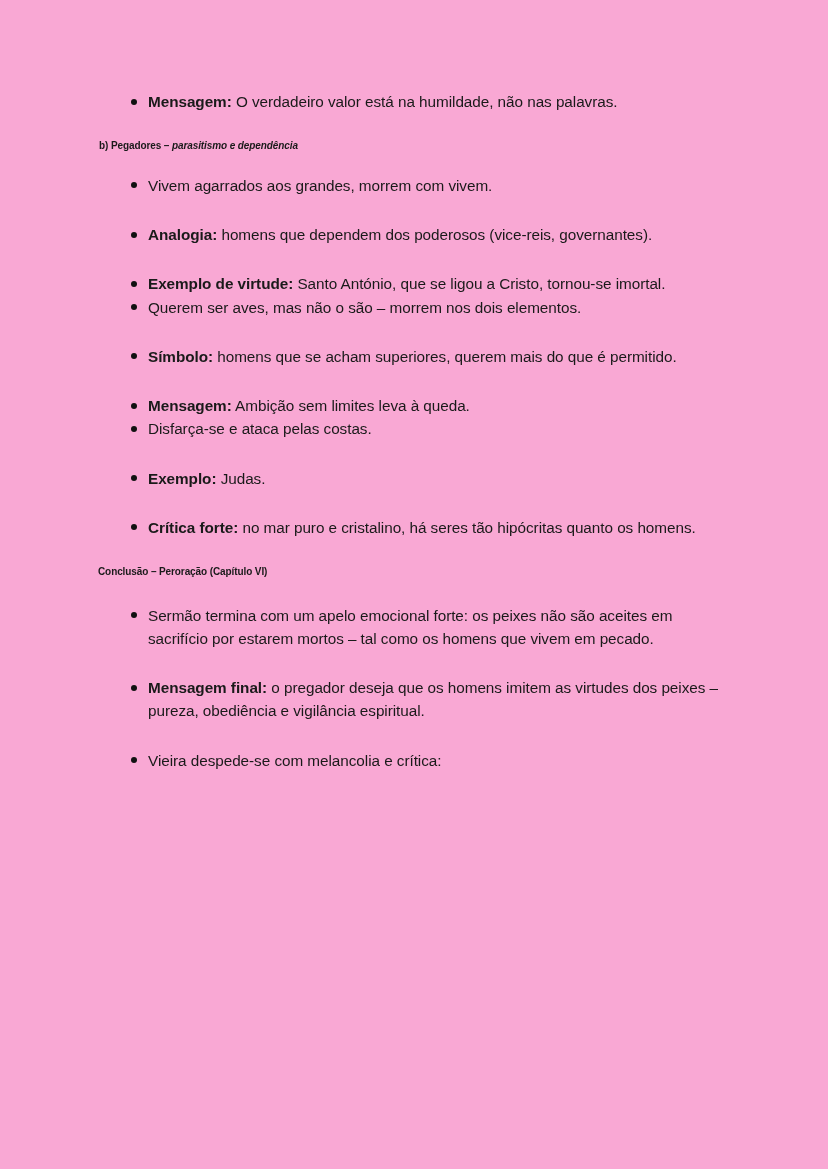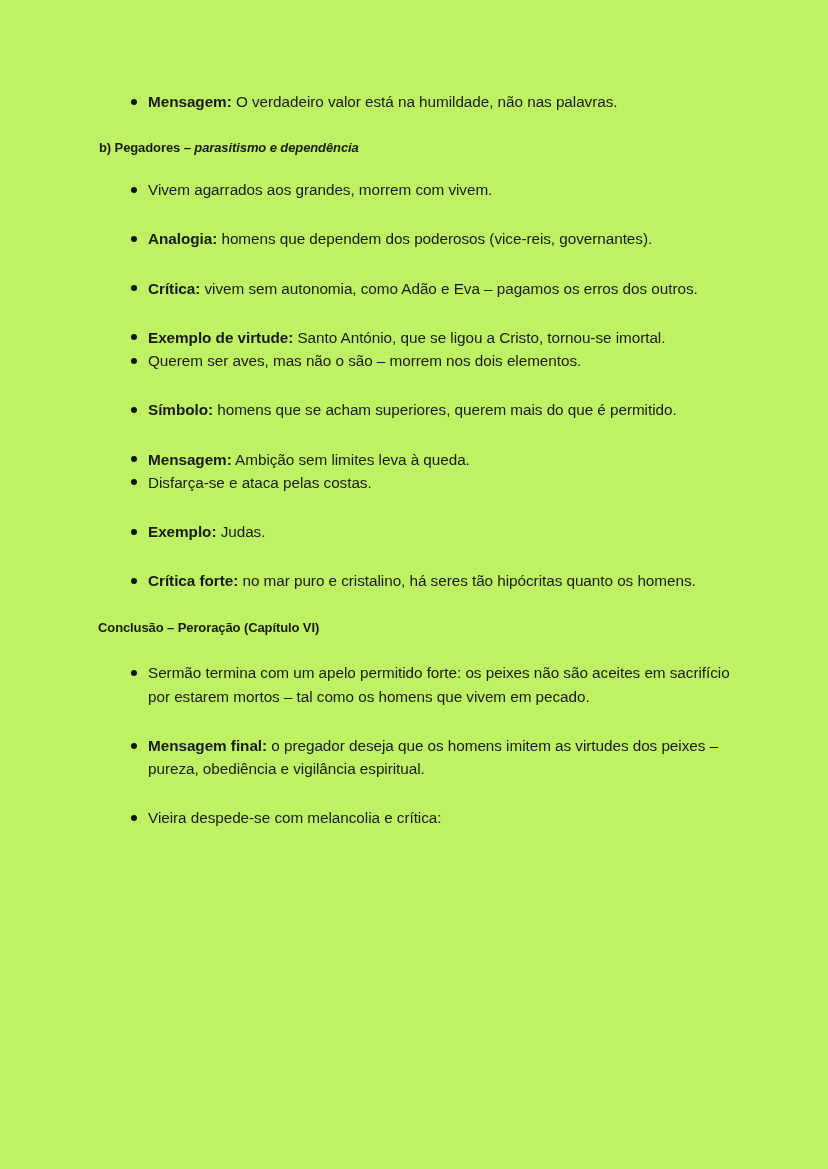--- a/index.html
+++ b/index.html
@@ -16,34 +16,34 @@
     color: #1a1a1a;
     -webkit-font-smoothing: antialiased;
   }
 
   .page {
     position: absolute;
     top: 0;
     left: 0;
     width: 828px;
     height: 1169px;
-    background: #bef264;
+    background: #f9a8d4;
     overflow: hidden;
   }
 
   .content {
     position: absolute;
     left: 99px;
     top: 90px;
     width: 632px;
   }
 
   
   .section-heading {
-    font-size: 13px;
+    font-size: 10px;
     font-weight: bold;
     line-height: 1.45;
     letter-spacing: -0.1px;
     margin: 0;
     padding: 0;
     white-space: nowrap;
   }
   .section-heading .lead {
     font-style: normal;
   }
@@ -118,23 +118,20 @@
       <p class="section-heading"><span class="lead">b) Pegadores – </span><span class="sub">parasitismo e dependência</span></p>
     </div>
     <ul class="bullets group">
       <li>
         <span class="dot"></span><span class="lbl"></span><span class="txt">Vivem agarrados aos grandes, morrem com vivem.</span>
       </li>
       <li>
         <span class="dot"></span><span class="lbl">Analogia:</span><span class="txt"> homens que dependem dos poderosos (vice-reis, governantes).</span>
       </li>
       <li>
-        <span class="dot"></span><span class="lbl">Crítica:</span><span class="txt"> vivem sem autonomia, como Adão e Eva – pagamos os erros dos outros.</span>
-      </li>
-      <li>
         <span class="dot"></span><span class="lbl">Exemplo de virtude:</span><span class="txt"> Santo António, que se ligou a Cristo, tornou-se imortal.</span>
       </li>
     </ul>
 
     <ul class="bullets group">
       <li>
         <span class="dot"></span><span class="lbl"></span><span class="txt">Querem ser aves, mas não o são – morrem nos dois elementos.</span>
       </li>
       <li>
         <span class="dot"></span><span class="lbl">Símbolo:</span><span class="txt"> homens que se acham superiores, querem mais do que é permitido.</span>
@@ -154,21 +151,21 @@
       <li>
         <span class="dot"></span><span class="lbl">Crítica forte:</span><span class="txt"> no mar puro e cristalino, há seres tão hipócritas quanto os homens.</span>
       </li>
     </ul>
 
     <div class="block-heading conclusion">
       <p class="section-heading"><span class="lead">Conclusão – Peroração (Capítulo VI)</span></p>
     </div>
     <ul class="bullets group wide">
       <li>
-        <span class="dot"></span><span class="lbl"></span><span class="txt">Sermão termina com um apelo permitido forte: os peixes não são aceites em sacrifício por estarem mortos – tal como os homens que vivem em pecado.</span>
+        <span class="dot"></span><span class="lbl"></span><span class="txt">Sermão termina com um apelo emocional forte: os peixes não são aceites em sacrifício por estarem mortos – tal como os homens que vivem em pecado.</span>
       </li>
       <li>
         <span class="dot"></span><span class="lbl">Mensagem final:</span><span class="txt"> o pregador deseja que os homens imitem as virtudes dos peixes – pureza, obediência e vigilância espiritual.</span>
       </li>
       <li>
         <span class="dot"></span><span class="lbl"></span><span class="txt">Vieira despede-se com melancolia e crítica:</span>
       </li>
     </ul>
 
   </div>

